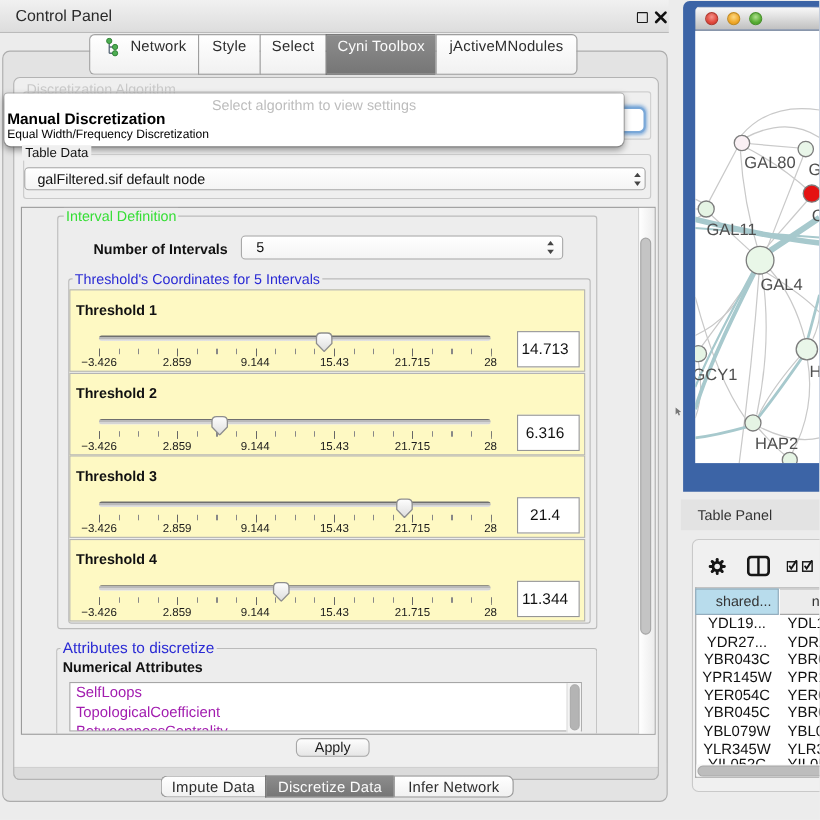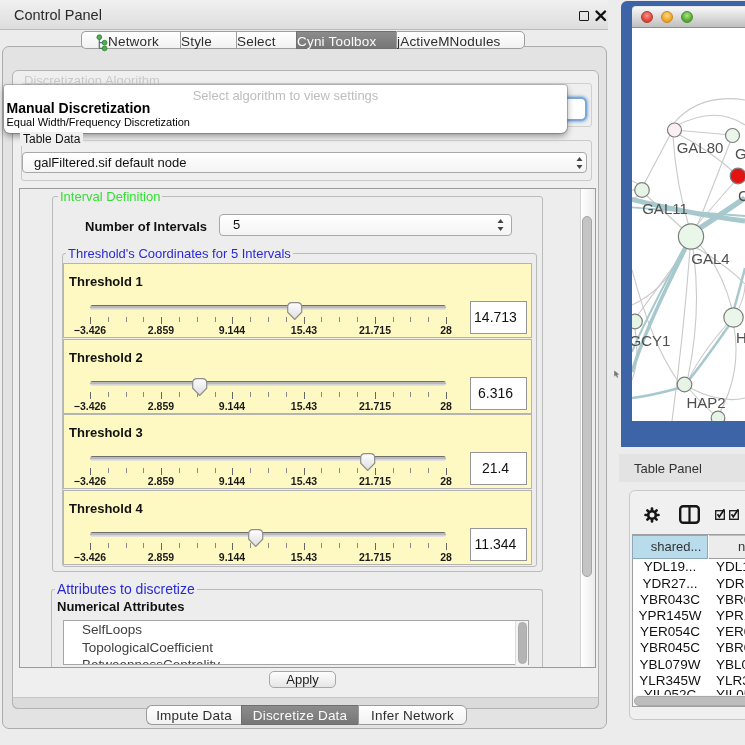--- a/index.html
+++ b/index.html
@@ -3,21 +3,21 @@
 html,body{margin:0;padding:0}
 body{width:745px;height:745px;background:#ECECEC;font-family:"Liberation Sans",sans-serif;overflow:hidden;position:relative}
 .abs{position:absolute}
 
 #titlebar{left:0;top:0;width:608px;height:29px;background:linear-gradient(180deg,#F1F1F1,#DDDDDD);border-bottom:1px solid #BABABA}
 #titletext{left:14px;top:6.5px;font-size:14.5px;color:#2a2a2a}
 #panel1{left:2px;top:46px;width:604.5px;height:683px;background:#E3E3E3;border:1px solid #ACACAC;border-radius:7px;box-sizing:border-box}
 #panel2{left:12px;top:70px;width:587px;height:639px;background:#EFEFEF;border:1px solid #B3B3B3;border-radius:6px;box-sizing:border-box}
 #panel2band{left:12px;top:697px;width:587px;height:12px;background:#DBDBDB;border:1px solid #B3B3B3;border-top:1px solid #C6C6C6;border-radius:0 0 6px 6px;box-sizing:border-box}
 
-.seg{height:18px;box-sizing:border-box;border:1px solid #9E9E9E;background:linear-gradient(180deg,#FFFFFF,#F1F1F1);font-size:13.5px;color:#2d2d2d;text-align:left;line-height:20px;letter-spacing:0.2px}
+.seg{height:37px;box-sizing:border-box;border:1px solid #9E9E9E;background:linear-gradient(180deg,#FFFFFF,#F1F1F1);font-size:13.5px;color:#2d2d2d;text-align:center;line-height:20px;letter-spacing:0.2px}
 .segsel{background:linear-gradient(180deg,#8C8C8C,#767676);color:#FBFBFB;border-color:#6F6F6F}
 
 #ghost{left:24px;top:73px;font-size:13px;color:#C9C9C9}
 #dagroup{left:21px;top:83px;width:571px;height:44px;border:1px solid #CFCFCF;border-radius:3px;box-sizing:border-box}
 #dacombo{left:26px;top:97px;width:561px;height:24px;border:2px solid #7AA8D8;border-radius:6px;background:#fff;box-sizing:border-box;box-shadow:0 0 3px 1px rgba(110,160,215,.8)}
 #popup{left:4px;top:85px;width:563px;height:48px;background:#FFFFFF;border-radius:3px 3px 6px 6px;box-shadow:0 3px 7px rgba(0,0,0,.4),0 0 0 1px rgba(150,150,150,.55)}
 #popup .hint{position:absolute;left:0;top:3px;width:100%;text-align:center;font-size:13px;color:#BDBDBD}
 #popup .it1{position:absolute;left:2.5px;top:15px;font-size:14px;color:#000;font-weight:bold}
 #popup .it2{position:absolute;left:2.5px;top:30.5px;font-size:11px;color:#000}
 
@@ -34,26 +34,26 @@
 
 #noi{left:85px;top:219px;font-size:13px;font-weight:bold;color:#111}
 #spin5{left:219px;top:214px;width:293px;height:22px;line-height:20px;padding-left:13px}
 .arrows{position:absolute;width:7px;height:12px}
 
 .tp{left:63px;width:469px;height:75px;border:1px solid #B4B4B4;background:#fef9c3;box-sizing:border-box}
 .tp .tt{position:absolute;left:5px;top:10px;font-size:13px;font-weight:bold;color:#111}
 .tp .track{position:absolute;left:26px;top:41px;width:356px;height:5px;border-radius:3px;background:linear-gradient(180deg,#6F6F6F 0 22%,#B9B9B9 22% 55%,#D5D5D5 55% 80%,#ECECEC)}
 .tp .minor{position:absolute;left:26px;top:52.5px;width:357px;height:5px;background:repeating-linear-gradient(90deg,#888 0,#888 1px,transparent 1px,transparent 17.8px)}
 .tp .major{position:absolute;left:26px;top:52.5px;width:357px;height:7.3px;background:repeating-linear-gradient(90deg,#666 0,#666 1px,transparent 1px,transparent 71.2px)}
-.tp .lb{position:absolute;top:60px;font-size:10.5px;font-weight:bold;color:#1a1a1a;transform:translateX(-50%)}
+.tp .lb{position:absolute;top:60px;font-size:10.5px;font-weight:normal;color:#1a1a1a;transform:translateX(-50%)}
 .tp .vbox{position:absolute;left:406px;top:37px;width:57px;height:33px;border:1px solid #969696;background:#fff;box-sizing:border-box;font-size:14px;line-height:31px;text-align:center;padding-right:6px;color:#111}
 .tp svg.thumb{position:absolute;top:37px}
 
 #attrlist{left:63px;top:620px;width:466px;height:44.5px;background:#fff;border:1px solid #A6A6A6;box-sizing:border-box;overflow:hidden}
-#attrlist .li{height:17.7px;line-height:17.7px;font-size:13.5px;color:#404040;padding-left:18px}
+#attrlist .li{height:17.7px;line-height:17.7px;font-size:13.5px;color:#a21caf;padding-left:5px}
 #alsb{left:515px;top:621px;width:13px;height:45px;background:#F4F4F4;border-left:1px solid #DDD;box-sizing:border-box}
 #alsbthumb{left:518px;top:622px;width:9px;height:42px;background:#B4B4B4;border:1px solid #ABABAB;border-radius:5px;box-sizing:border-box}
 
 #apply{left:269px;top:671px;width:67px;height:17px;border:1px solid #A7A7A7;border-radius:5px;background:linear-gradient(180deg,#FDFDFD,#E6E6E6);font-size:13px;color:#1c1c1c;text-align:center;line-height:16px;box-sizing:border-box}
 
 .bseg{height:20px;box-sizing:border-box;border:1px solid #9A9A9A;background:linear-gradient(180deg,#FFFFFF,#F1F1F1);font-size:13.5px;color:#2d2d2d;text-align:center;line-height:19px;letter-spacing:0.2px}
 
 #netwin{left:621px;top:1px;width:124px;height:446px;background:#3C64A6;border-top-left-radius:6px}
 #nettitle{left:632px;top:6px;width:113px;height:22px;background:linear-gradient(180deg,#F8F8F8,#BFBFBF);border-bottom:1px solid #8E8E8E;border-top:1px solid #E8E8E8;box-sizing:border-box;border-top-left-radius:4px}
 .tl{position:absolute;top:11px;width:12px;height:12px;border-radius:50%;box-sizing:border-box}

